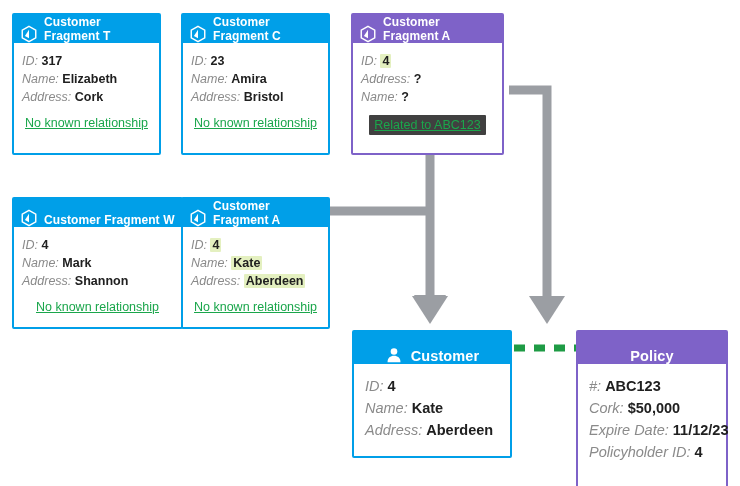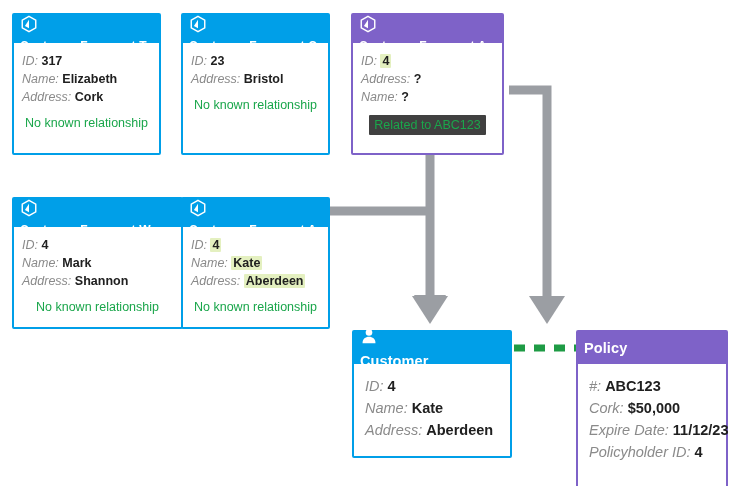--- a/index.html
+++ b/index.html
@@ -41,27 +41,26 @@
     border-radius: 2px;
   }
   .card.purple { border-color: #7e62c8; }
 
   .card-header {
     box-sizing: border-box;
     height: 28px;
     background: #009fe8;
     color: #ffffff;
     display: flex;
-    align-items: flex-start;
+    align-items: flex-end;
     gap: 6px;
     padding: 0 6px;
     font-size: 12px;
     font-weight: bold;
     letter-spacing: 0.1px;
-    flex-direction: column;
   }
   .card.purple > .card-header { background: #7e62c8; }
 
   .card-header.centered { justify-content: center; gap: 8px; }
 
   .hdr-icon {
     flex: 0 0 auto;
     width: 18px;
     height: 18px;
     display: block;
@@ -96,20 +95,21 @@
   }
 
   .status {
     margin-top: 9px;
     align-self: center;
     font-size: 12.5px;
     line-height: 16px;
     color: #1aa64b;
     font-weight: normal;
     white-space: nowrap;
+    text-decoration: underline;
   }
   .status.hl {
     background: #404040;
     padding: 2px 5px;
     border-radius: 1px;
     font-weight: normal;
   }
 
   
   .entity .card-header {
@@ -190,20 +190,24 @@
         <path d="M12 6.2 L12 17.6 L6.6 14.6 Z" fill="#ffffff"></path>
       </svg>
       <span>Customer Fragment C</span>
     </div>
     <div class="card-body">
       <div class="field">
         <span class="lbl">ID:</span>
         <span class="val">23</span>
       </div>
       <div class="field">
+        <span class="lbl">Name:</span>
+        <span class="val">Amira</span>
+      </div>
+      <div class="field">
         <span class="lbl">Address:</span>
         <span class="val">Bristol</span>
       </div>
       <div class="status">No known relationship</div>
     </div>
   </div>
 
   <div class="card purple" id="frag-a-purple">
     <div class="card-header">
       <svg class="hdr-icon" viewBox="0 0 24 24">

